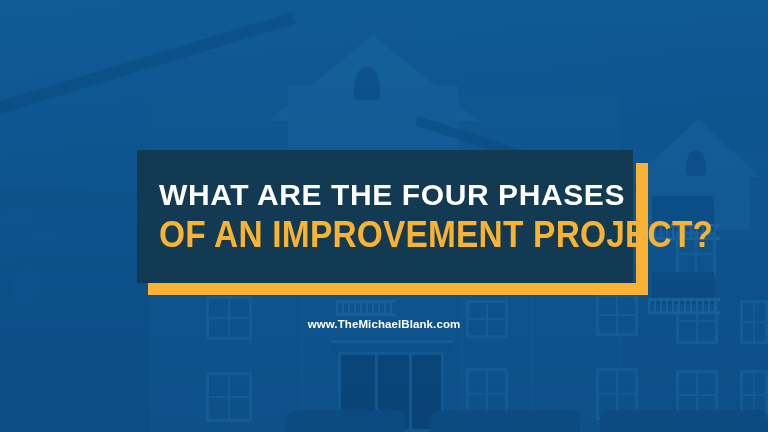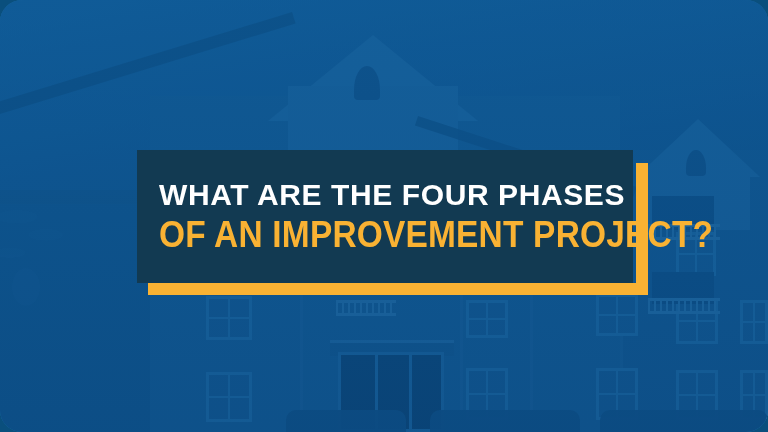--- a/index.html
+++ b/index.html
@@ -7,21 +7,20 @@
     padding: 0;
     background: #0a4f7d;
   }
   #stage {
     position: relative;
     width: 768px;
     height: 432px;
     overflow: hidden;
     font-family: "Liberation Sans", sans-serif;
     background: #1268a2;
-    border-radius: 22px;
   }
 
   
   .photo {
     position: absolute;
     inset: 0;
     overflow: hidden;
   }
   .sky {
     position: absolute;
@@ -373,14 +372,15 @@
   <div class="accent-bar accent-right"></div>
   <div class="accent-bar accent-bottom"></div>
 
   <div class="card">
     <div class="card-inner">
       <div class="line1">WHAT ARE THE FOUR PHASES</div>
       <div class="line2">OF AN IMPROVEMENT PROJECT?</div>
     </div>
   </div>
 
+  <div class="url">www.TheMichaelBlank.com</div>
 
 </div>
 
 </body></html>

